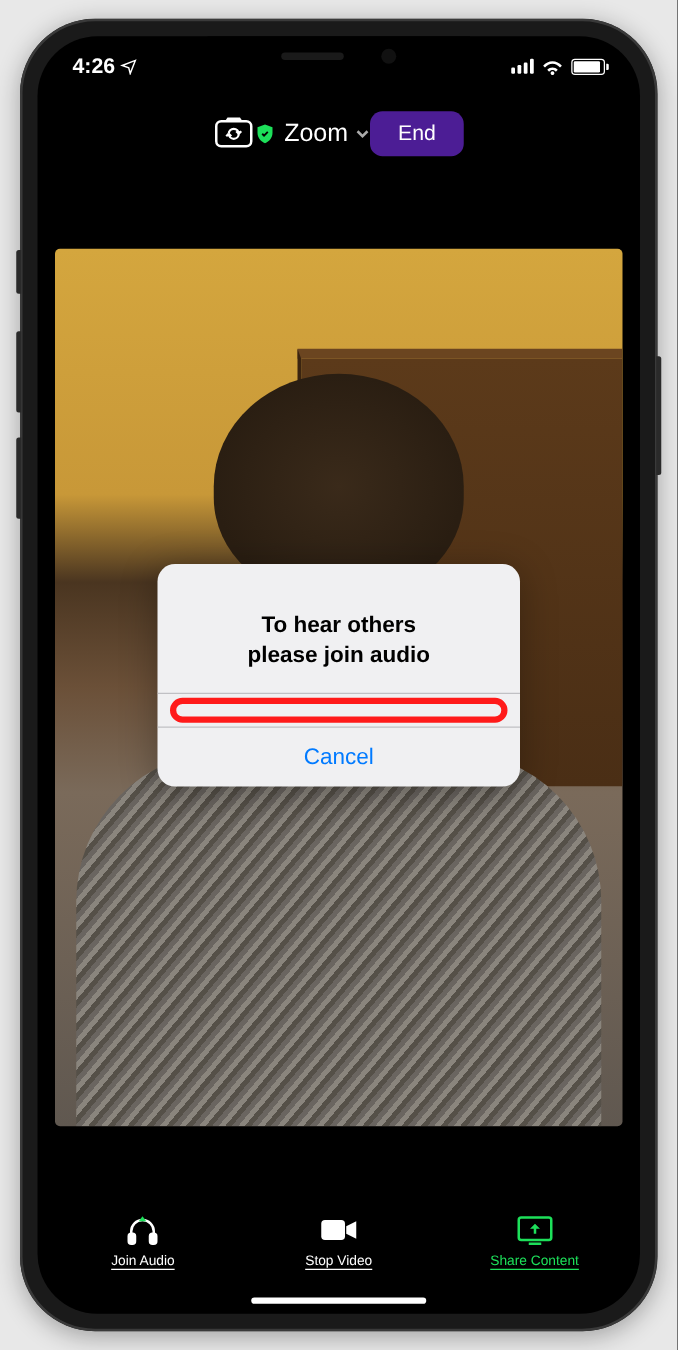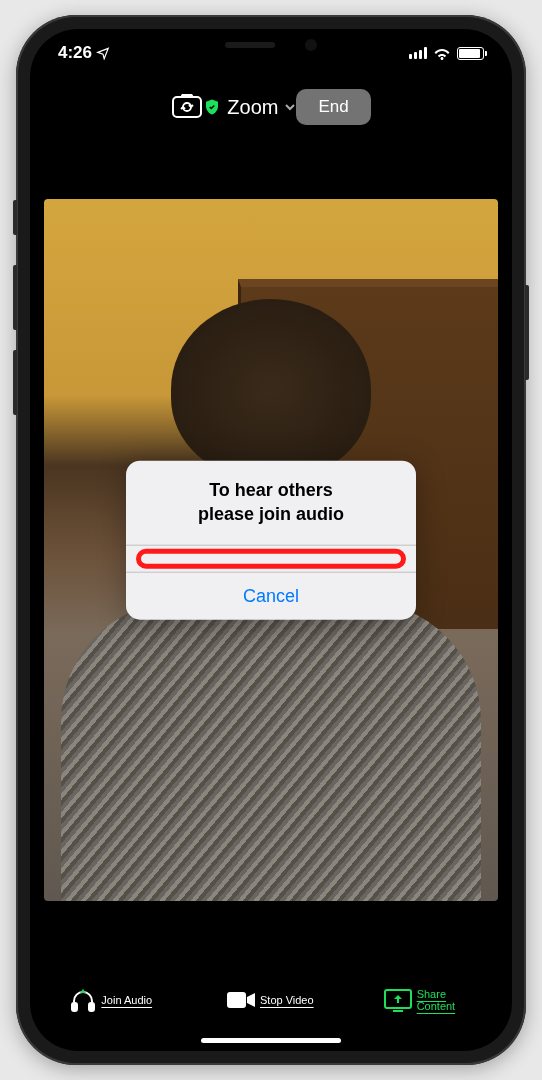--- a/index.html
+++ b/index.html
@@ -77,21 +77,21 @@
     display:flex;
     align-items:center;
     justify-content:center;
     padding: 0 33px;
     color:#fff;
   }
   .camera-flip { width:32px; height:28px; }
   .title-group { display:flex; align-items:center; gap:6px; font-size:20px; font-weight:500;}
   .shield { width:18px; height:18px; }
   .end-btn {
-    background:#737373;
+    background:#4c1d95;
     color:#fff;
     font-size:17px;
     font-weight:500;
     border:none;
     border-radius:10px;
     padding:8px 22px;
   }
 
   .video-area {
     position:absolute;
@@ -127,21 +127,21 @@
     top:50%; left:50%;
     transform:translate(-50%,-50%);
     width:290px;
     background:#f0f0f2;
     border-radius:14px;
     overflow:hidden;
     z-index:50;
     box-shadow:0 4px 30px rgba(0,0,0,0.3);
   }
   .dialog-title {
-    padding:17px 16px 18px;
+    padding:36px 16px 18px;
     text-align:center;
     font-size:18px;
     font-weight:600;
     color:#000;
     line-height:1.35;
   }
   .dialog-option {
     border-top:0.5px solid #c0c0c4;
     text-align:center;
     padding:13px;
@@ -162,21 +162,21 @@
     bottom:28px; left:0; right:0;
     height:75px;
     display:flex;
     justify-content:space-around;
     align-items:flex-end;
     padding:0 6px 8px;
     color:#fff;
   }
   .toolbar-item {
     display:flex;
-    flex-direction:row;
+    flex-direction:column;
     align-items:center;
     gap:4px;
     font-size:11px;
     text-decoration:underline;
     text-underline-offset:3px;
     width:90px;
   }
   .toolbar-item.active { color:#1de05a; }
   .toolbar-icon { height:30px; display:flex; align-items:center; justify-content:center;}
 

